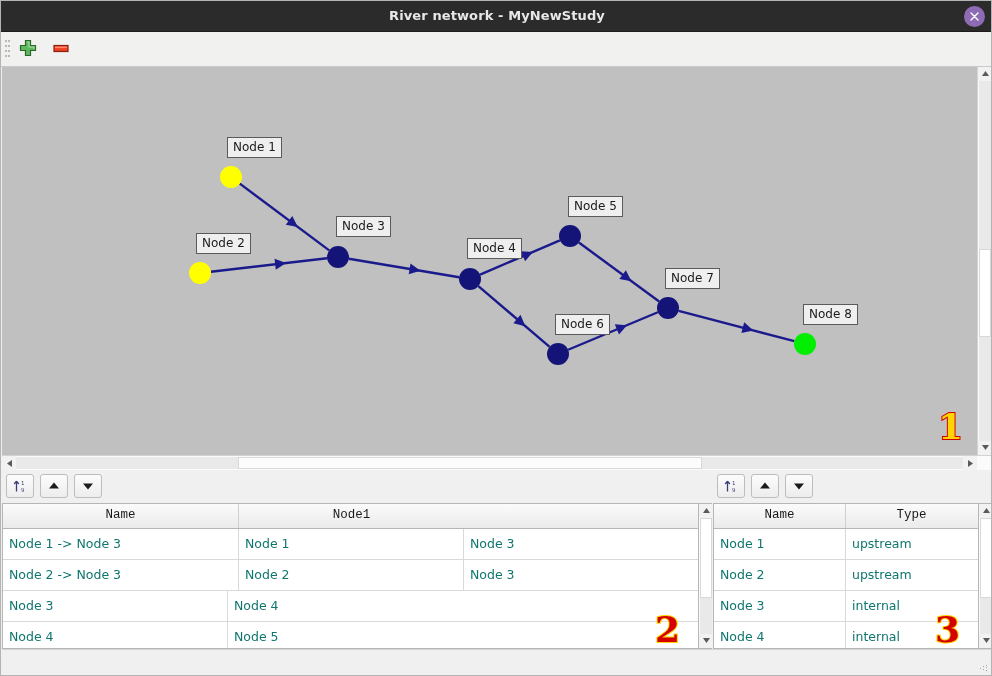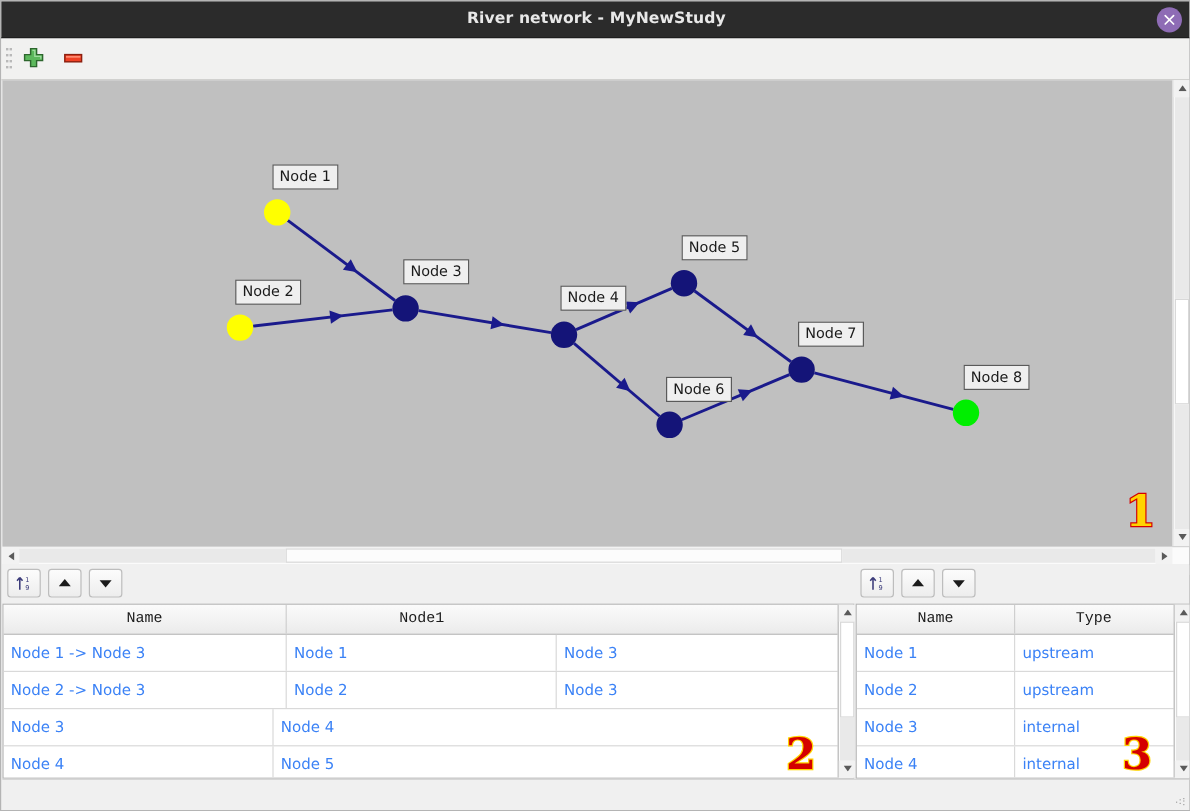--- a/index.html
+++ b/index.html
@@ -244,21 +244,21 @@
     white-space: nowrap;
   }
   .th:last-child { border-right: none; }
   .tr {
     display: flex;
     height: 30px;
     border-bottom: 1px solid #d9d9d9;
   }
   .td {
     font-size: 12.5px;
-    color: #3b82f6;
+    color: #0f766e;
     line-height: 29px;
     padding-left: 6px;
     border-right: 1px solid #d9d9d9;
     box-sizing: border-box;
     overflow: hidden;
     white-space: nowrap;
     cursor: pointer;
   }
   .td:last-child { border-right: none; }
 

